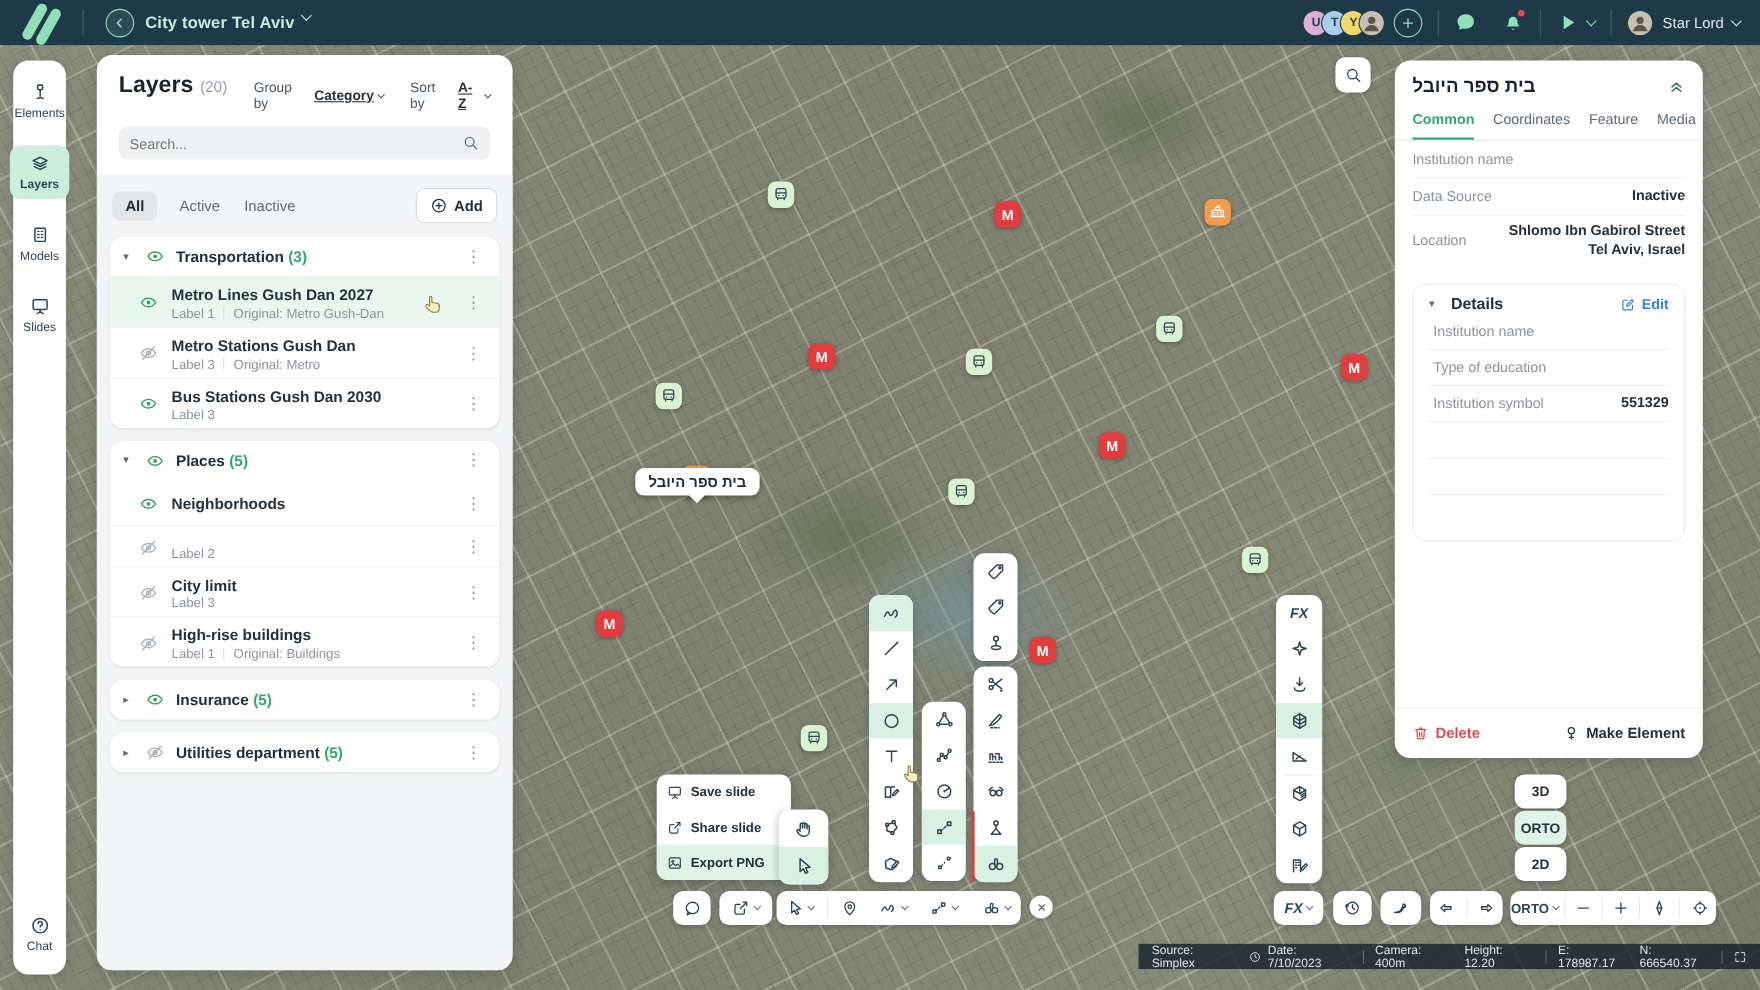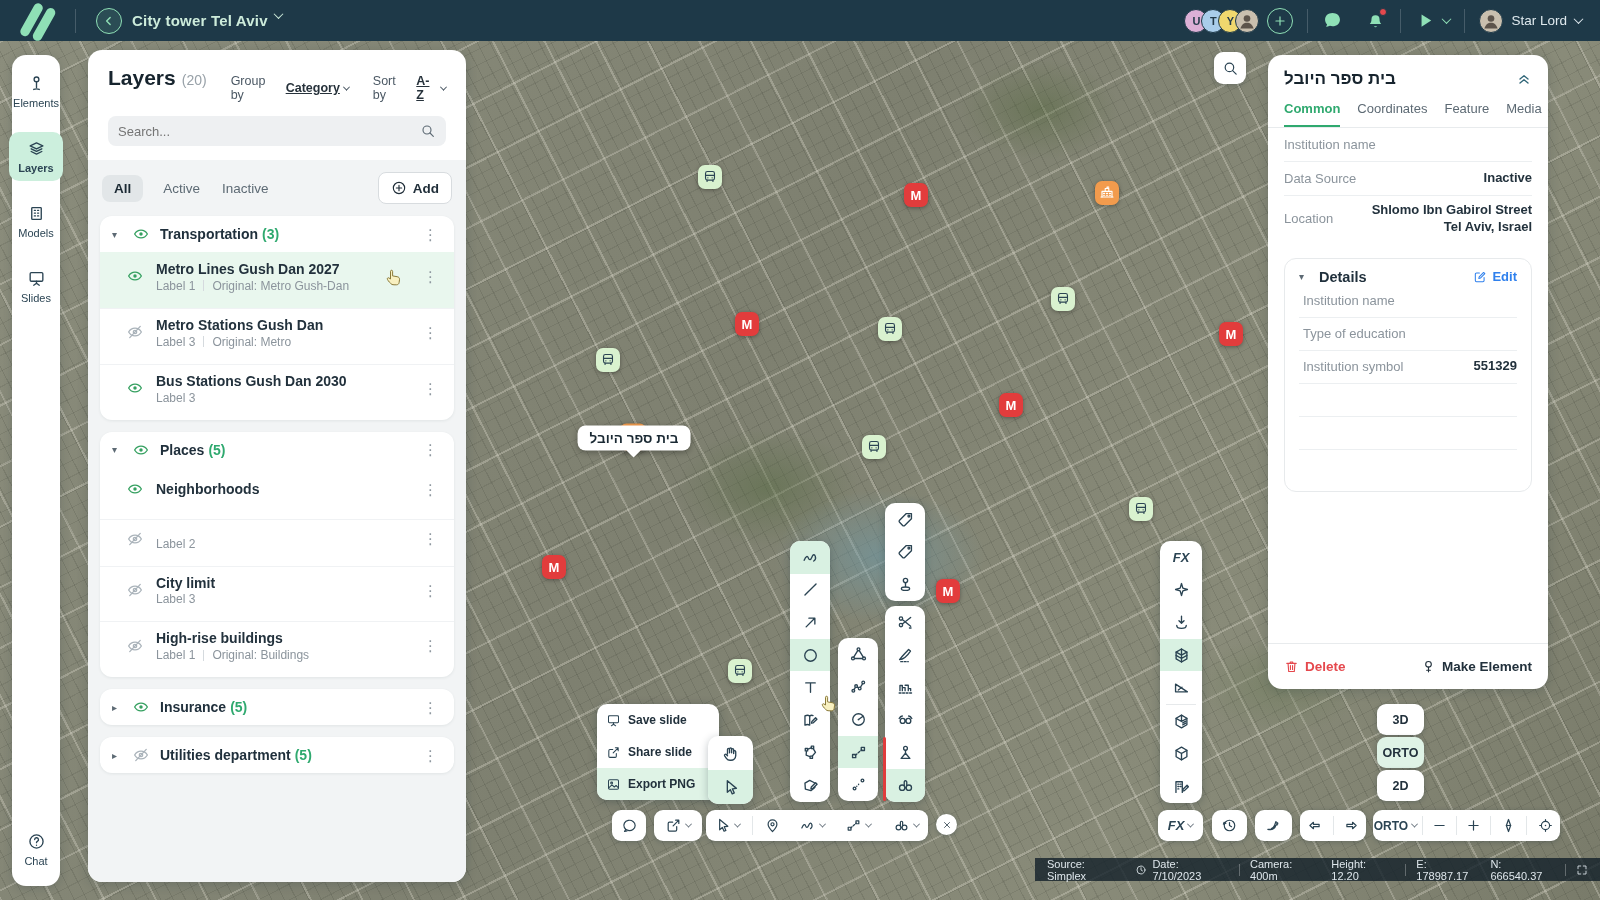--- a/index.html
+++ b/index.html
@@ -109,21 +109,21 @@
   .card { background:#fff; border-radius:12px; box-shadow:0 1px 3px rgba(25,45,55,.08); }
   .grp-head { height:36px; display:flex; align-items:center; padding:0 12px; }
   .grp-chev { font-size:10px; color:#5d6a74; width:12px; }
   .grp-eye { margin-left:8px; width:18px; height:18px; }
   .grp-eye svg, .item-eye svg { width:18px; height:18px; }
   .eye-on { color:#35a060; } .eye-off-c { color:#aab3ba; }
   .grp-title { margin-left:10px; font-size:14px; font-weight:700; color:#20303c; }
   .grp-count { color:#2fa96f; font-weight:700; margin-left:4px; font-size:14px; }
   .kebab { margin-left:auto; color:#8f98a0; font-size:15px; line-height:1; padding:2px 4px; }
   .layer-item { position:relative; display:flex; align-items:center; gap:12px;
-    padding:7px 12px 15px 26px; border-top:1px solid #f0f2f4; }
+    padding:7px 12px 5px 26px; border-top:1px solid #f0f2f4; }
   .layer-item.selected { background:#e9f7ee; border-top-color:transparent; }
   .li-text { flex:1; min-width:0; }
   .li-title { font-size:14px; font-weight:700; color:#22313c; line-height:1.35; min-height:10px; }
   .li-sub { font-size:12px; color:#8b949c; display:flex; gap:8px; align-items:center; }
   .li-sub .sep { width:1px; height:11px; background:#d5dade; display:inline-block; }
   .hand-cursor { width:24px; height:24px; }
   .hand-cursor svg { width:24px; height:24px; }
 
   
   #detail-panel { position:absolute; left:1268px; top:55px; width:280px; height:634px;

